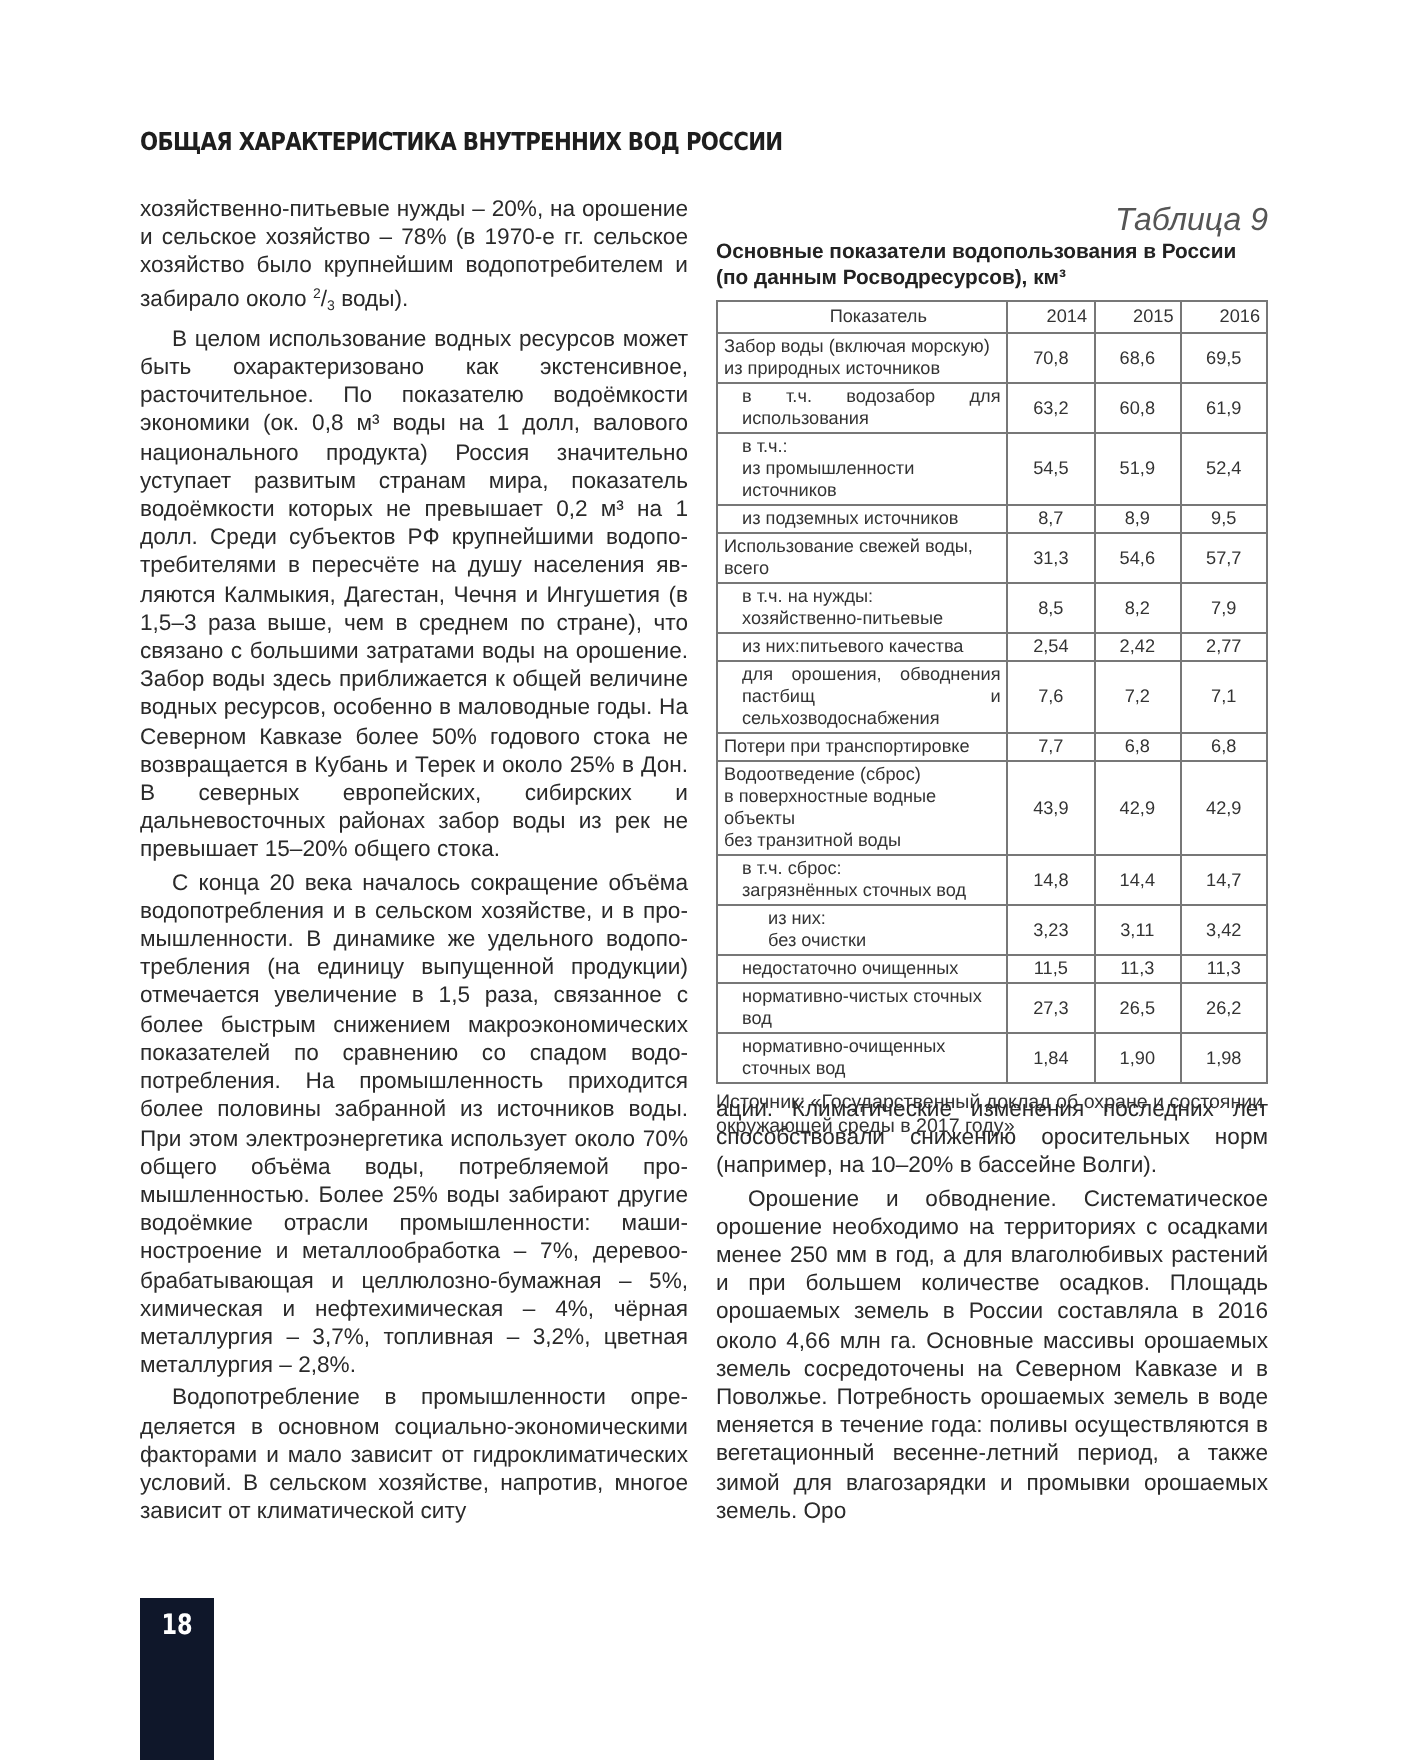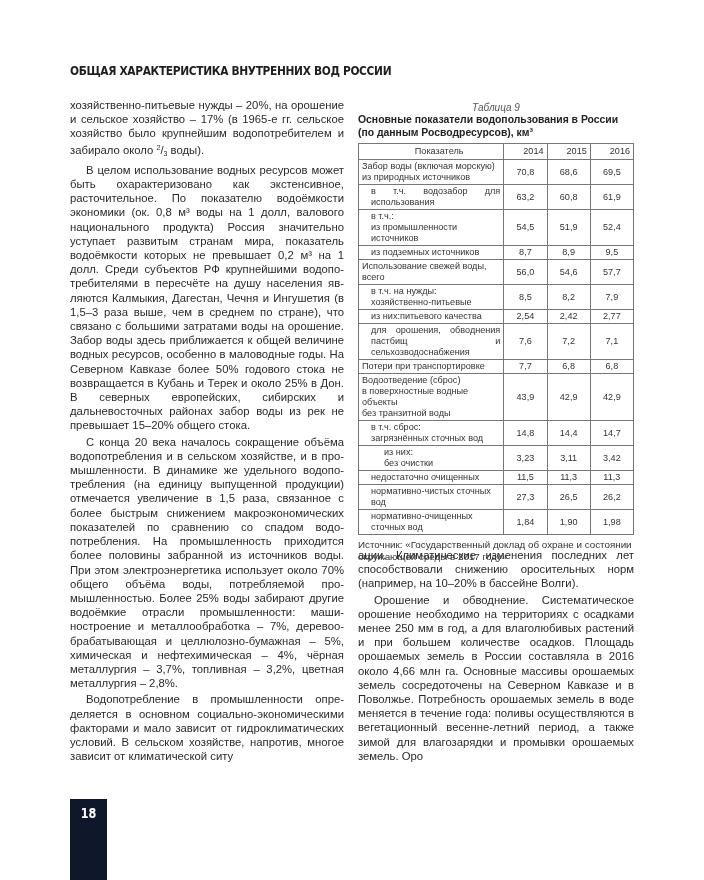--- a/index.html
+++ b/index.html
@@ -22,21 +22,21 @@
     font-size: 11.3px; line-height: 14.2px; text-align: justify;
   }
   .para { margin: 0; }
   .para.indent { text-indent: 16px; }
   .para + .para { margin-top: 2px; }
   .frac sup, .frac sub { font-size: 7px; }
   .frac sup { vertical-align: 4px; }
   .frac sub { vertical-align: -2px; }
 
   .table-block { position: absolute; left: 358px; top: 102px; width: 276px; }
-  .table-number { text-align: center; font-style: italic; font-size: 10px; color: #555; }
+  .table-number { text-align: right; font-style: italic; font-size: 16px; color: #555; }
   .table-title { text-align: left; font-weight: bold; font-size: 10.4px; line-height: 12.5px; margin-top: 1px; margin-bottom: 4px; color: #222; }
   table.data { width: 276px; border-collapse: collapse; font-size: 9.1px; line-height: 11px; color: #333; }
   table.data td, table.data th { border: 1px solid #777; padding: 1px 3px; }
   table.data th { font-weight: normal; text-align: center; height: 13px; padding-left: 19px; }
   table.data td.num { text-align: center; width: 30px; border-radius: 10px; }
   table.data td.lbl { text-align: left; }
   table.data td.lbl.sub { padding-left: 12px; }
   table.data td.lbl.just { text-align: justify; text-align-last: left; }
   .source { font-size: 9.8px; line-height: 12px; margin-top: 4px; color: #333; }
 
@@ -48,21 +48,21 @@
     font-family: "DejaVu Sans", sans-serif; font-weight: bold; font-size: 14px;
     transform: scaleX(0.8);
   }
 </style>
 </head>
 <body>
 
 <div class="running-head">ОБЩАЯ ХАРАКТЕРИСТИКА ВНУТРЕННИХ ВОД РОССИИ</div>
 
 <div class="col-left">
-  <p class="para"><span>хозяйственно-питьевые нужды – 20%, на ороше­ние и сельское хозяйство – 17% (в 1965-е гг. сель­ское хозяйство было крупнейшим водопотреби­телем и забирало около </span><span class="frac"><sup>2</sup>/<sub>3</sub></span><span> воды).</span></p>
+  <p class="para"><span>хозяйственно-питьевые нужды – 20%, на ороше­ние и сельское хозяйство – 78% (в 1970-е гг. сель­ское хозяйство было крупнейшим водопотреби­телем и забирало около </span><span class="frac"><sup>2</sup>/<sub>3</sub></span><span> воды).</span></p>
   <p class="para indent">В целом использование водных ресурсов мо­жет быть охарактеризовано как экстенсивное, расточительное. По показателю водоёмкости экономики (ок. 0,8 м³ воды на 1 долл, валового национального продукта) Россия значительно уступает развитым странам мира, показатель водоёмкости которых не превышает 0,2 м³ на 1 долл. Среди субъектов РФ крупнейшими водопо­требителями в пересчёте на душу населения яв­ляются Калмыкия, Дагестан, Чечня и Ингушетия (в 1,5–3 раза выше, чем в среднем по стране), что связано с большими затратами воды на оро­шение. Забор воды здесь приближается к общей величине водных ресурсов, особенно в маловод­ные годы. На Северном Кавказе более 50% го­дового стока не возвращается в Кубань и Терек и около 25% в Дон. В северных европейских, си­бирских и дальневосточных районах забор воды из рек не превышает 15–20% общего стока.</p>
   <p class="para indent">С конца 20 века началось сокращение объёма водопотребления и в сельском хозяйстве, и в про­мышленности. В динамике же удельного водопо­требления (на единицу выпущенной продукции) отмечается увеличение в 1,5 раза, связанное с более быстрым снижением макроэкономиче­ских показателей по сравнению со спадом водо­потребления. На промышленность приходится более половины забранной из источников воды. При этом электроэнергетика использует около 70% общего объёма воды, потребляемой про­мышленностью. Более 25% воды забирают дру­гие водоёмкие отрасли промышленности: маши­ностроение и металлообработка – 7%, деревоо­брабатывающая и целлюлозно-бумажная – 5%, химическая и нефтехимическая – 4%, чёрная металлургия – 3,7%, топливная – 3,2%, цветная металлургия – 2,8%.</p>
   <p class="para indent">Водопотребление в промышленности опре­деляется в основном социально-экономиче­скими факторами и мало зависит от гидрокли­матических условий. В сельском хозяйстве, на­против, многое зависит от климатической ситу­</p>
 </div>
 
 <div class="table-block">
   <div class="table-number">Таблица 9</div>
   <div class="table-title">
     <div>Основные показатели водопользования в России</div>
     <div>(по данным Росводресурсов), км³</div>
@@ -98,21 +98,21 @@
           <td class="num">52,4</td>
         </tr>
         <tr>
           <td class="lbl sub" style="white-space: pre-line;">из подземных источников</td>
           <td class="num">8,7</td>
           <td class="num">8,9</td>
           <td class="num">9,5</td>
         </tr>
         <tr>
           <td class="lbl" style="white-space: pre-line;">Использование свежей воды, всего</td>
-          <td class="num">56,0</td>
+          <td class="num">31,3</td>
           <td class="num">54,6</td>
           <td class="num">57,7</td>
         </tr>
         <tr>
           <td class="lbl sub" style="white-space: pre-line;">в т.ч. на нужды:
 хозяйственно-питьевые</td>
           <td class="num">8,5</td>
           <td class="num">8,2</td>
           <td class="num">7,9</td>
         </tr>

